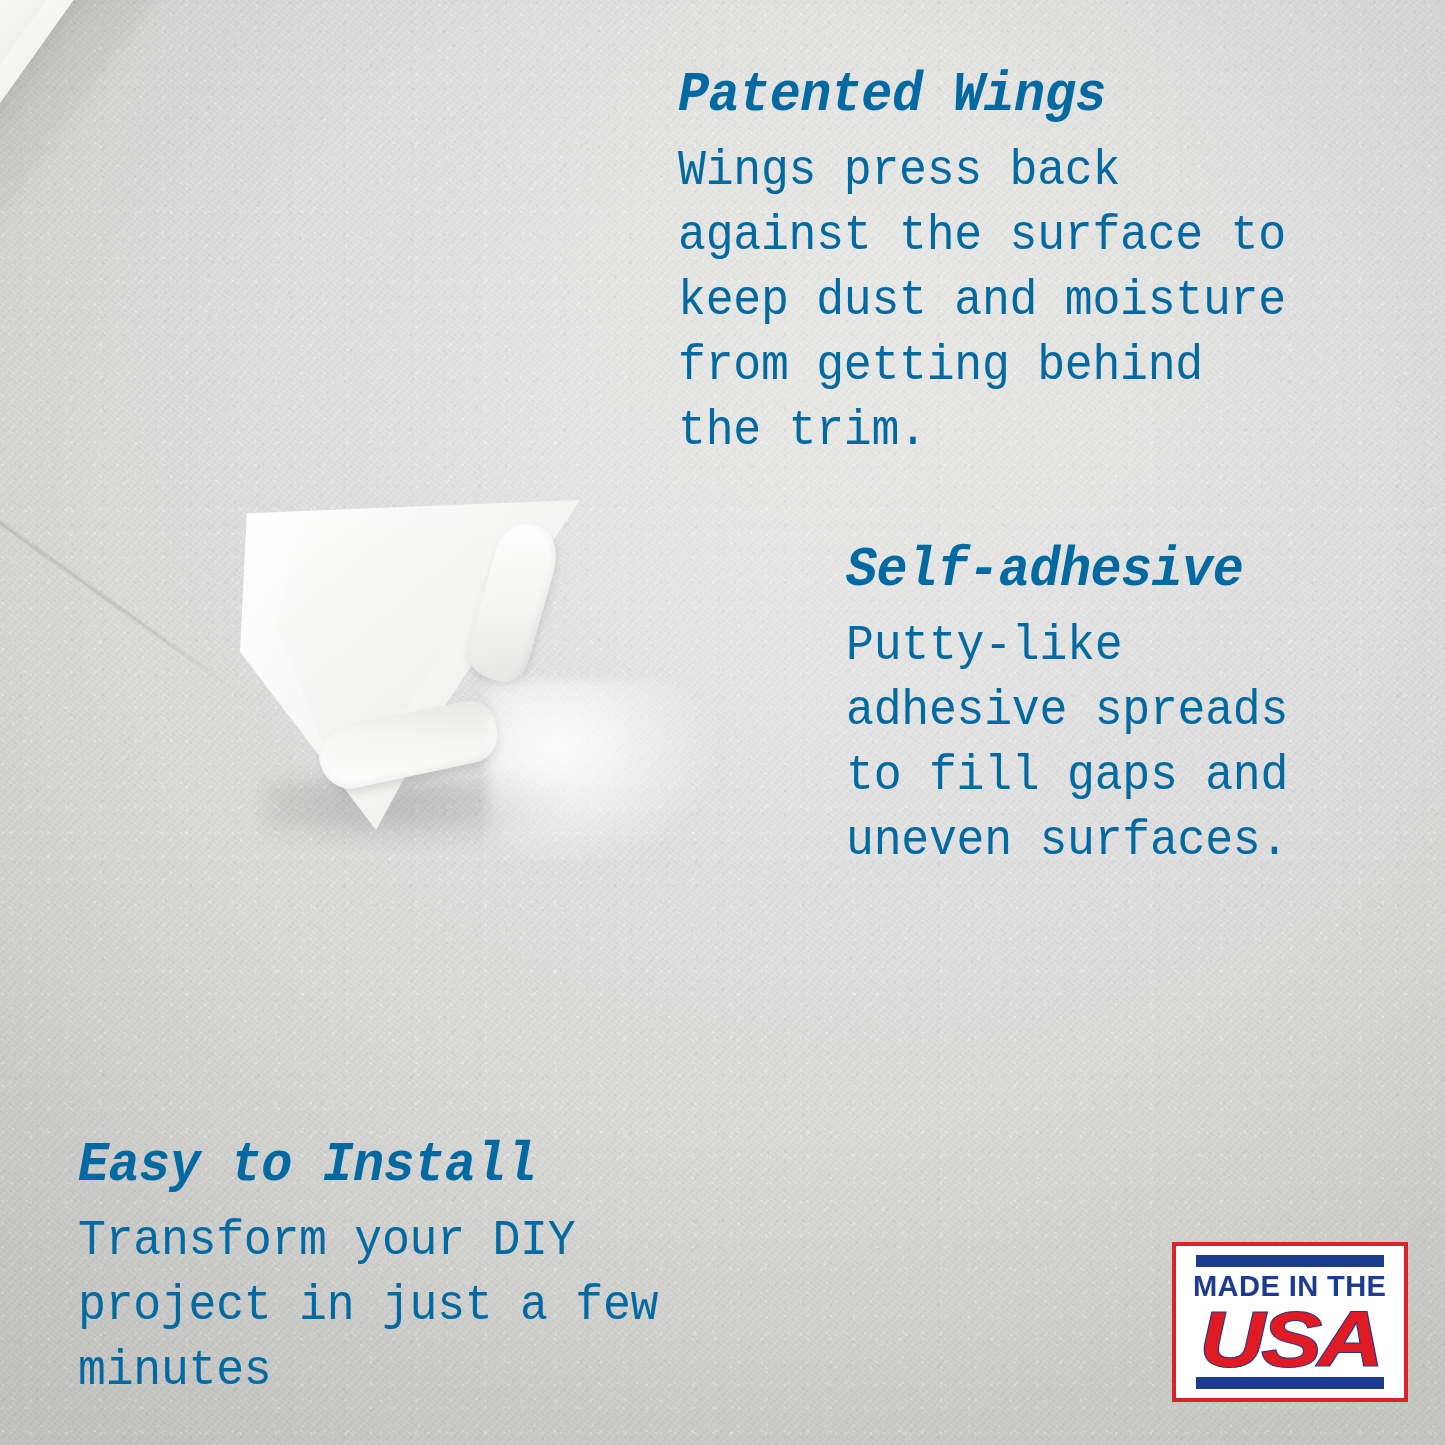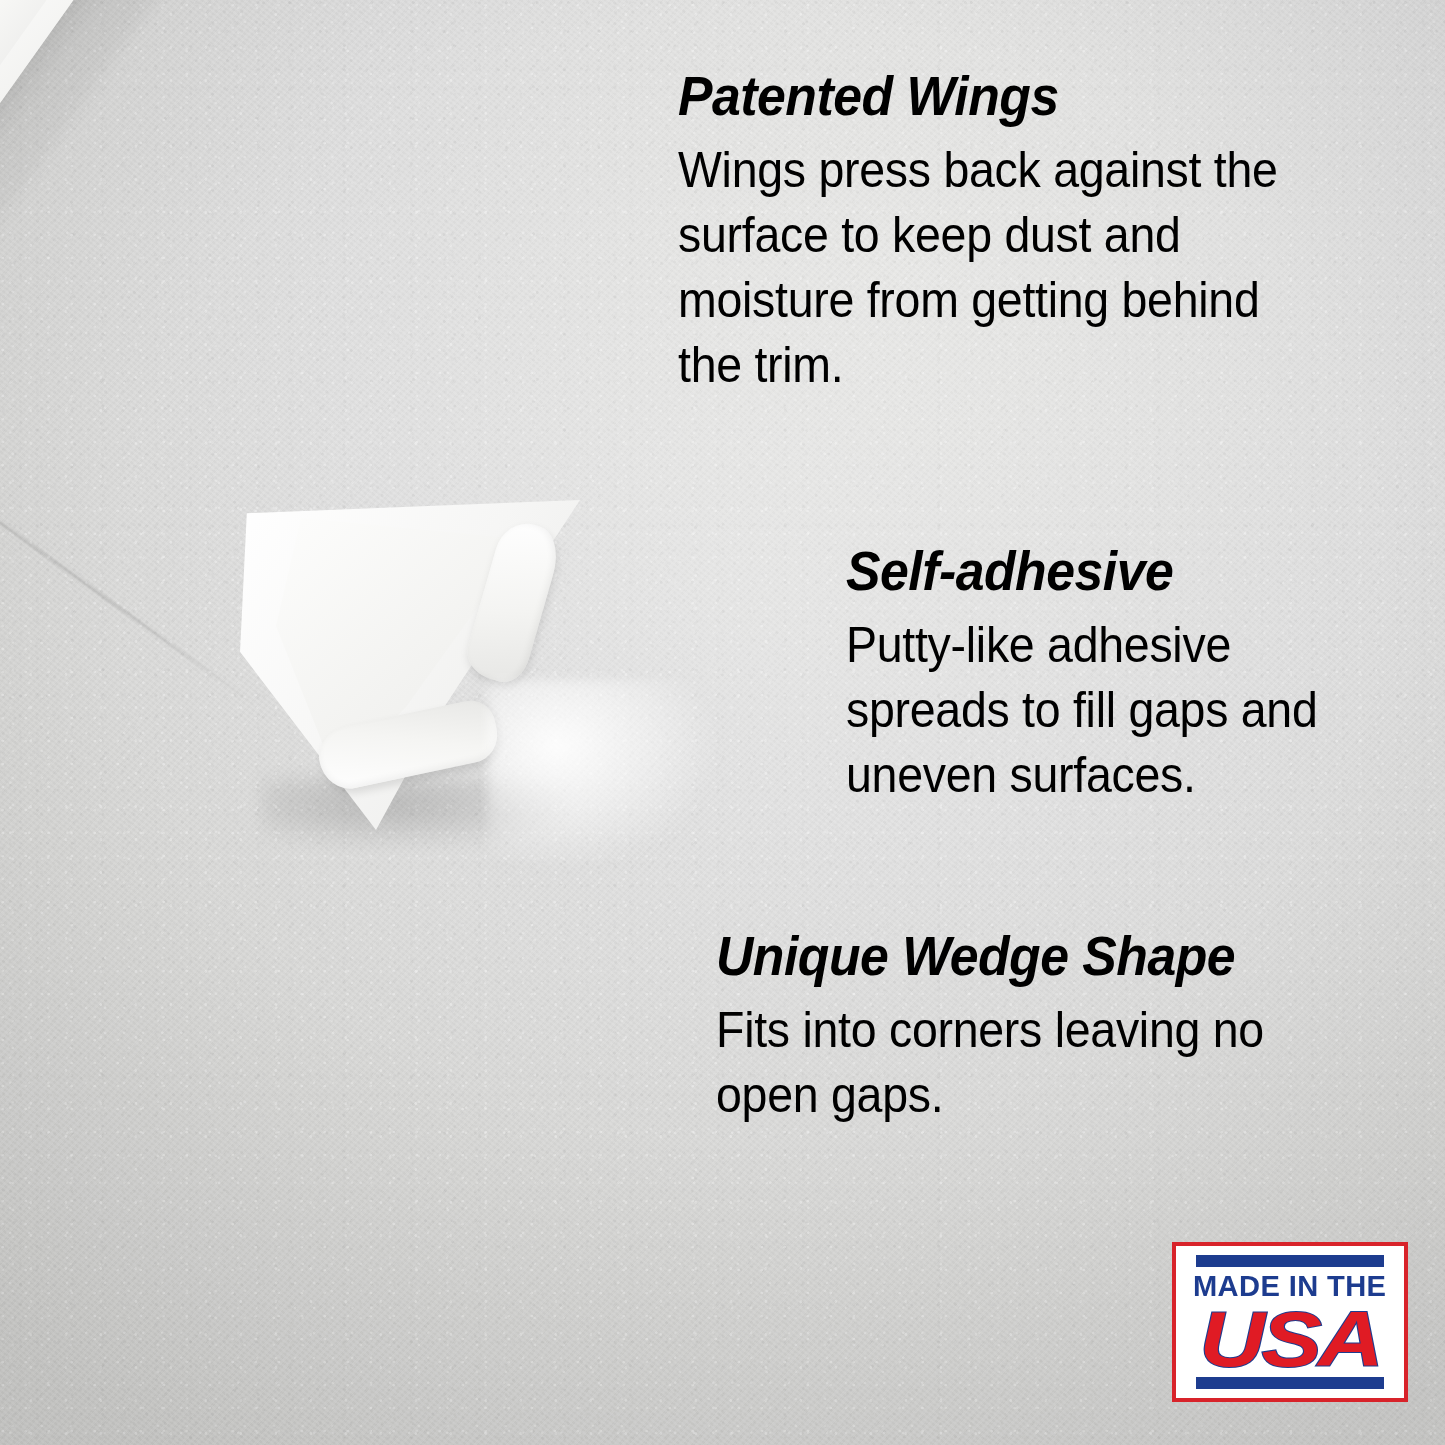--- a/index.html
+++ b/index.html
@@ -156,21 +156,21 @@
     background: radial-gradient(ellipse at 30% 35%, rgba(255,255,255,.92) 0%, rgba(255,255,255,.45) 38%, rgba(255,255,255,0) 72%);
     filter: blur(6px);
   }
   .wedge-contact-shadow {
     position: absolute; left: 22px; top: 276px; width: 300px; height: 70px;
     background: radial-gradient(ellipse at 42% 40%, rgba(0,0,0,.16) 0%, rgba(0,0,0,.07) 45%, rgba(0,0,0,0) 78%);
     filter: blur(8px);
   }
 
   
-  .block { position: absolute; color: #000000; }
+  .block { position: absolute; color: #0369a1; font-family: Liberation Mono, monospace; }
   .block h2 {
     margin: 0 0 14px 0;
     font-weight: 700;
     font-style: italic;
     font-size: 55px;
     line-height: 1.02;
     letter-spacing: -0.5px;
     transform: scaleX(.94);
     transform-origin: left center;
     white-space: nowrap;
@@ -264,25 +264,25 @@
   <div class="block" id="block-wings">
     <h2>Patented Wings</h2>
     <p>Wings press back against the surface to keep dust and moisture from getting behind the trim.</p>
   </div>
 
   <div class="block" id="block-adhesive">
     <h2>Self-adhesive</h2>
     <p>Putty-like adhesive spreads to fill gaps and uneven surfaces.</p>
   </div>
 
-  <div class="block" id="block-wedge">
-    <h2>Unique Wedge Shape</h2>
-    <p>Fits into corners leaving no open gaps.</p>
-  </div>
-
+
+  <div class="block" id="block-install">
+    <h2>Easy to Install</h2>
+    <p>Transform your DIY project in just a few minutes</p>
+  </div>
 
   <div id="usa-badge">
     <div class="usa-bar"></div>
     <div class="usa-made">MADE IN THE</div>
     <div class="usa-big">USA</div>
     <div class="usa-bar"></div>
   </div>
 
 </div>
 

